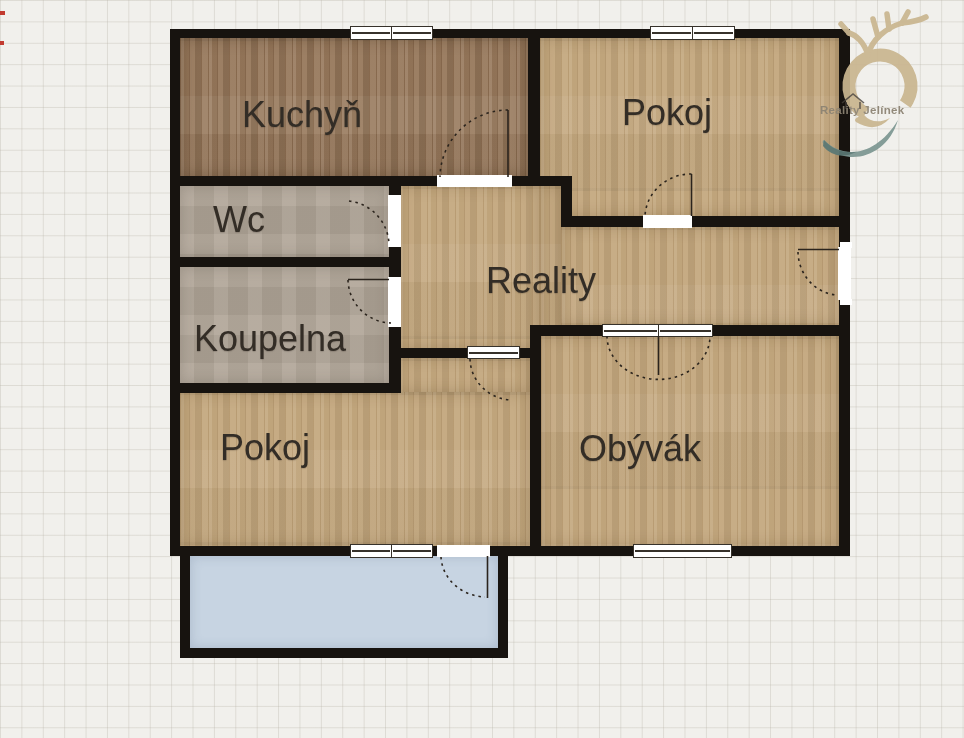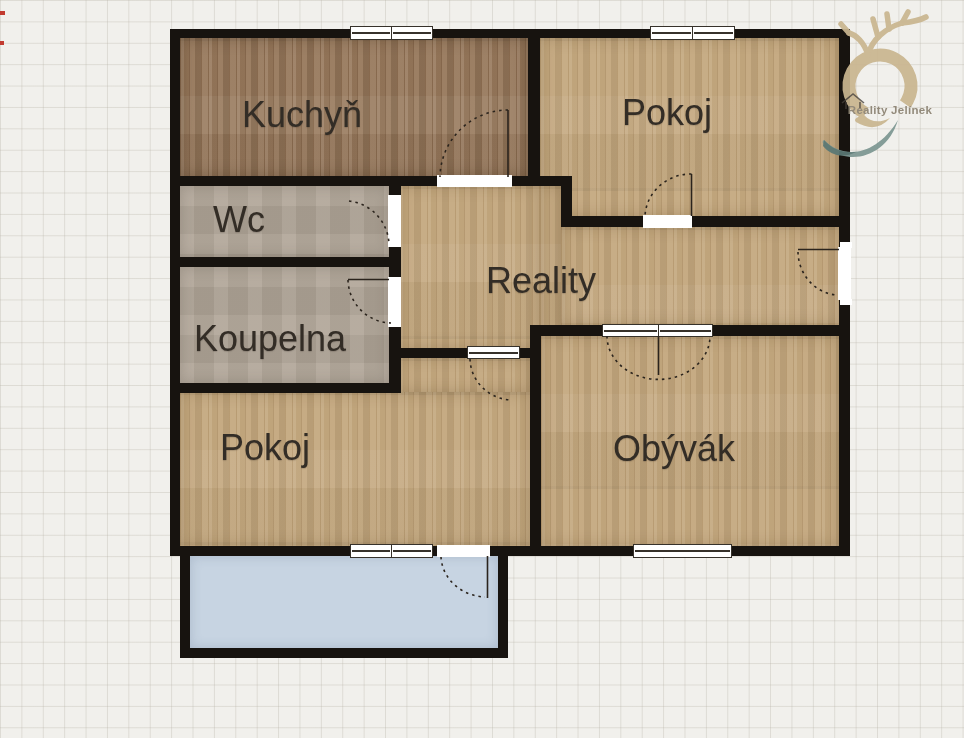--- a/index.html
+++ b/index.html
@@ -58,21 +58,21 @@
   }
   .window::after{
     content:"";position:absolute;left:1px;right:1px;top:50%;margin-top:-1px;
     height:2px;background:#36312a;
   }
   .room-label{
     color:#332d26;font-size:36px;font-weight:400;white-space:nowrap;
     transform:translate(-50%,-50%);text-shadow:0 1px 1px rgba(40,30,20,0.18);
   }
   .doors-layer{left:0;top:0;pointer-events:none;}
-  .logo-wrap{left:812px;top:8px;width:152px;height:156px;opacity:0.93;text-align:center;}
+  .logo-wrap{left:812px;top:8px;width:152px;height:156px;opacity:0.93;}
   .logo-text{
     position:absolute;left:8px;top:96px;width:140px;
     font-size:11.5px;font-weight:bold;color:#8c8373;letter-spacing:0.3px;
   }
   .red-tick{background:#c23b30;}
   .z1{z-index:1}.z2{z-index:2}.z3{z-index:3}.z4{z-index:4}.z5{z-index:5}.z6{z-index:6}
 </style>
 </head>
 <body>
 
@@ -154,21 +154,21 @@
       <path stroke-dasharray="2.5 4" d="M798 252 A42 44 0 0 0 836 295"></path>
     </g>
   </svg>
 
   <div class="abs z5 room-label" style="left:275px;top:115px;margin-left:27px;">Kuchyň</div>
   <div class="abs z5 room-label" style="left:667px;top:113px;">Pokoj</div>
   <div class="abs z5 room-label" style="left:239px;top:220px;">Wc</div>
   <div class="abs z5 room-label" style="left:270px;top:339px;">Koupelna</div>
   <div class="abs z5 room-label" style="left:541px;top:281px;">Reality</div>
   <div class="abs z5 room-label" style="left:265px;top:448px;">Pokoj</div>
-  <div class="abs z5 room-label" style="left:674px;top:449px;">Obývák</div>
+  <div class="abs z5 room-label" style="left:640px;top:449px;">Obývák</div>
 
   <div class="abs z6 logo-wrap">
     <svg width="152" height="156" viewBox="0 0 152 156">
 
       <g>
         <circle cx="68" cy="78" r="31" fill="none" stroke="#cab690" stroke-width="13" stroke-dasharray="150 45" transform="rotate(118 68 78)"></circle>
         <path d="M52 107 Q62 118 78 110 Q64 126 44 114 Q40 110 52 107 Z" fill="#cab690"></path>
 
         <g fill="none" stroke="#cab690" stroke-width="5.5" stroke-linecap="round">
           <path d="M56 47 C60 31 74 20 90 15"></path>

